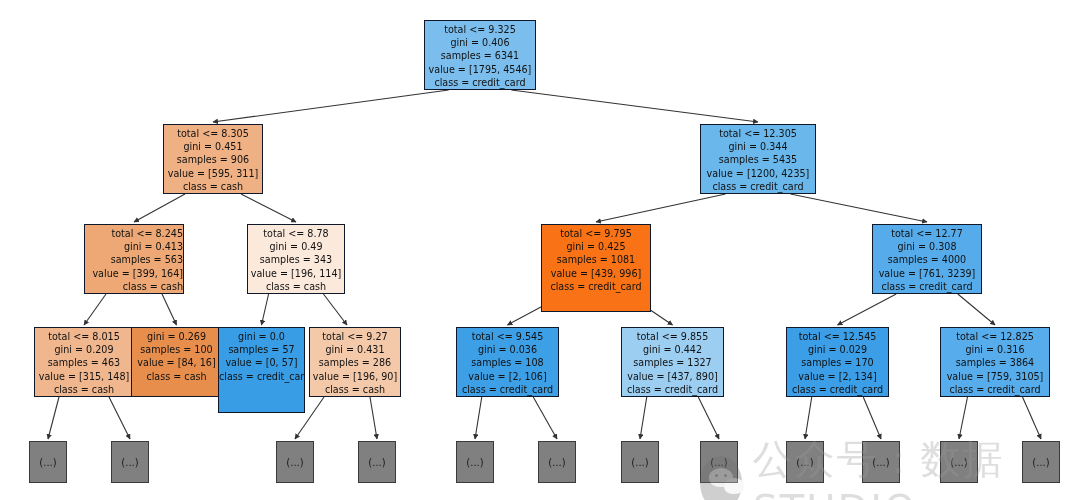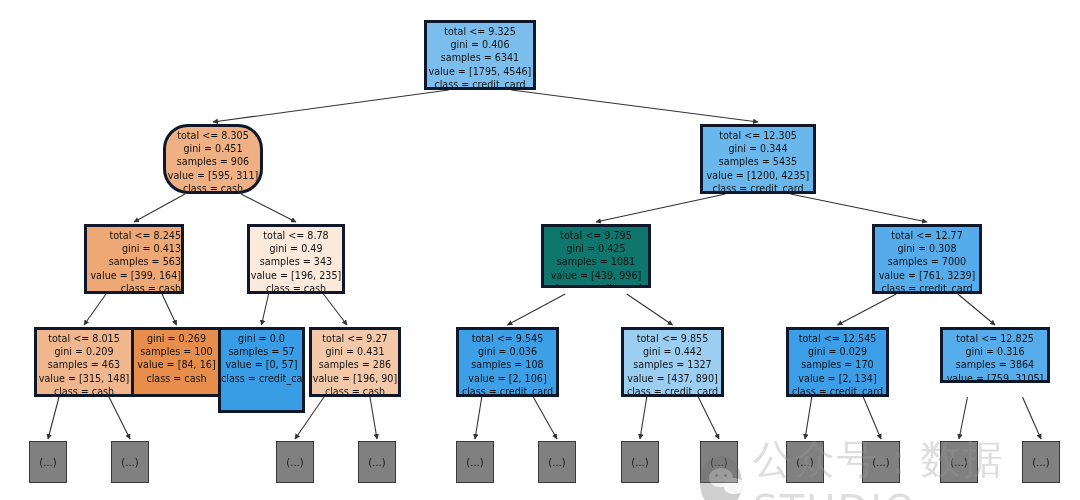--- a/index.html
+++ b/index.html
@@ -8,21 +8,21 @@
     background:#ffffff;
     font-family:"DejaVu Sans", sans-serif;
     overflow:hidden;
   }
   #canvas{position:relative;width:1080px;height:500px;}
   svg.edges{position:absolute;left:0;top:0;width:1080px;height:500px;pointer-events:none;}
 
   .node{
     position:absolute;
     box-sizing:border-box;
-    border:3px solid #0f172a;
+    border:1px solid #0f172a;
     text-align:center;
     font-size:9.6px;
     line-height:13.2px;
     color:#111111;
     padding-top:2px;
     white-space:nowrap;
     overflow:hidden;
   }
   .node .ln{display:block;}
   .leafbox{
@@ -111,21 +111,21 @@
       </g>
   </svg>
   <div id="node-layer">
       <div class="node" style="left: 424px; top: 20px; width: 112px; height: 70px; background: rgb(123, 190, 238);">
         <span class="ln">total &lt;= 9.325</span>
         <span class="ln">gini = 0.406</span>
         <span class="ln">samples = 6341</span>
         <span class="ln">value = [1795, 4546]</span>
         <span class="ln">class = credit_card</span>
       </div>
-      <div class="node" style="left: 163px; top: 124px; width: 100px; height: 70px; background: rgb(239, 176, 131); border-radius: 25px;">
+      <div class="node" style="left: 163px; top: 124px; width: 100px; height: 70px; background: rgb(239, 176, 131);">
         <span class="ln">total &lt;= 8.305</span>
         <span class="ln">gini = 0.451</span>
         <span class="ln">samples = 906</span>
         <span class="ln">value = [595, 311]</span>
         <span class="ln">class = cash</span>
       </div>
       <div class="node" style="left: 700px; top: 124px; width: 116px; height: 70px; background: rgb(106, 183, 236);">
         <span class="ln">total &lt;= 12.305</span>
         <span class="ln">gini = 0.344</span>
         <span class="ln">samples = 5435</span>
@@ -136,34 +136,34 @@
         <span class="ln">total &lt;= 8.245</span>
         <span class="ln">gini = 0.413</span>
         <span class="ln">samples = 563</span>
         <span class="ln">value = [399, 164]</span>
         <span class="ln">class = cash</span>
       </div>
       <div class="node" style="left: 247px; top: 224px; width: 98px; height: 70px; background: rgb(251, 233, 220);">
         <span class="ln">total &lt;= 8.78</span>
         <span class="ln">gini = 0.49</span>
         <span class="ln">samples = 343</span>
-        <span class="ln">value = [196, 235]</span>
-        <span class="ln">class = cash</span>
-      </div>
-      <div class="node" style="left: 541px; top: 224px; width: 110px; height: 64px; background: #0f766e;">
+        <span class="ln">value = [196, 114]</span>
+        <span class="ln">class = cash</span>
+      </div>
+      <div class="node" style="left: 541px; top: 224px; width: 110px; height: 88px; background: #f97316;">
         <span class="ln">total &lt;= 9.795</span>
         <span class="ln">gini = 0.425</span>
         <span class="ln">samples = 1081</span>
         <span class="ln">value = [439, 996]</span>
         <span class="ln">class = credit_card</span>
       </div>
       <div class="node" style="left: 872px; top: 224px; width: 110px; height: 70px; background: rgb(86, 172, 235);">
         <span class="ln">total &lt;= 12.77</span>
         <span class="ln">gini = 0.308</span>
-        <span class="ln">samples = 7000</span>
+        <span class="ln">samples = 4000</span>
         <span class="ln">value = [761, 3239]</span>
         <span class="ln">class = credit_card</span>
       </div>
       <div class="node" style="left: 34px; top: 327px; width: 100px; height: 70px; background: rgb(240, 182, 142);">
         <span class="ln">total &lt;= 8.015</span>
         <span class="ln">gini = 0.209</span>
         <span class="ln">samples = 463</span>
         <span class="ln">value = [315, 148]</span>
         <span class="ln">class = cash</span>
       </div>
@@ -200,21 +200,21 @@
         <span class="ln">value = [437, 890]</span>
         <span class="ln">class = credit_card</span>
       </div>
       <div class="node" style="left: 786px; top: 327px; width: 103px; height: 70px; background: rgb(60, 158, 230);">
         <span class="ln">total &lt;= 12.545</span>
         <span class="ln">gini = 0.029</span>
         <span class="ln">samples = 170</span>
         <span class="ln">value = [2, 134]</span>
         <span class="ln">class = credit_card</span>
       </div>
-      <div class="node" style="left: 940px; top: 327px; width: 110px; height: 56px; background: rgb(87, 172, 235);">
+      <div class="node" style="left: 940px; top: 327px; width: 110px; height: 70px; background: rgb(87, 172, 235);">
         <span class="ln">total &lt;= 12.825</span>
         <span class="ln">gini = 0.316</span>
         <span class="ln">samples = 3864</span>
         <span class="ln">value = [759, 3105]</span>
         <span class="ln">class = credit_card</span>
       </div>
       <div class="leafbox" style="left: 29px; top: 441px; width: 38px; height: 42px; background: rgb(128, 128, 128);">(...)</div>
       <div class="leafbox" style="left: 111px; top: 441px; width: 38px; height: 42px; background: rgb(128, 128, 128);">(...)</div>
       <div class="leafbox" style="left: 276px; top: 441px; width: 38px; height: 42px; background: rgb(128, 128, 128);">(...)</div>
       <div class="leafbox" style="left: 358px; top: 441px; width: 38px; height: 42px; background: rgb(128, 128, 128);">(...)</div>

